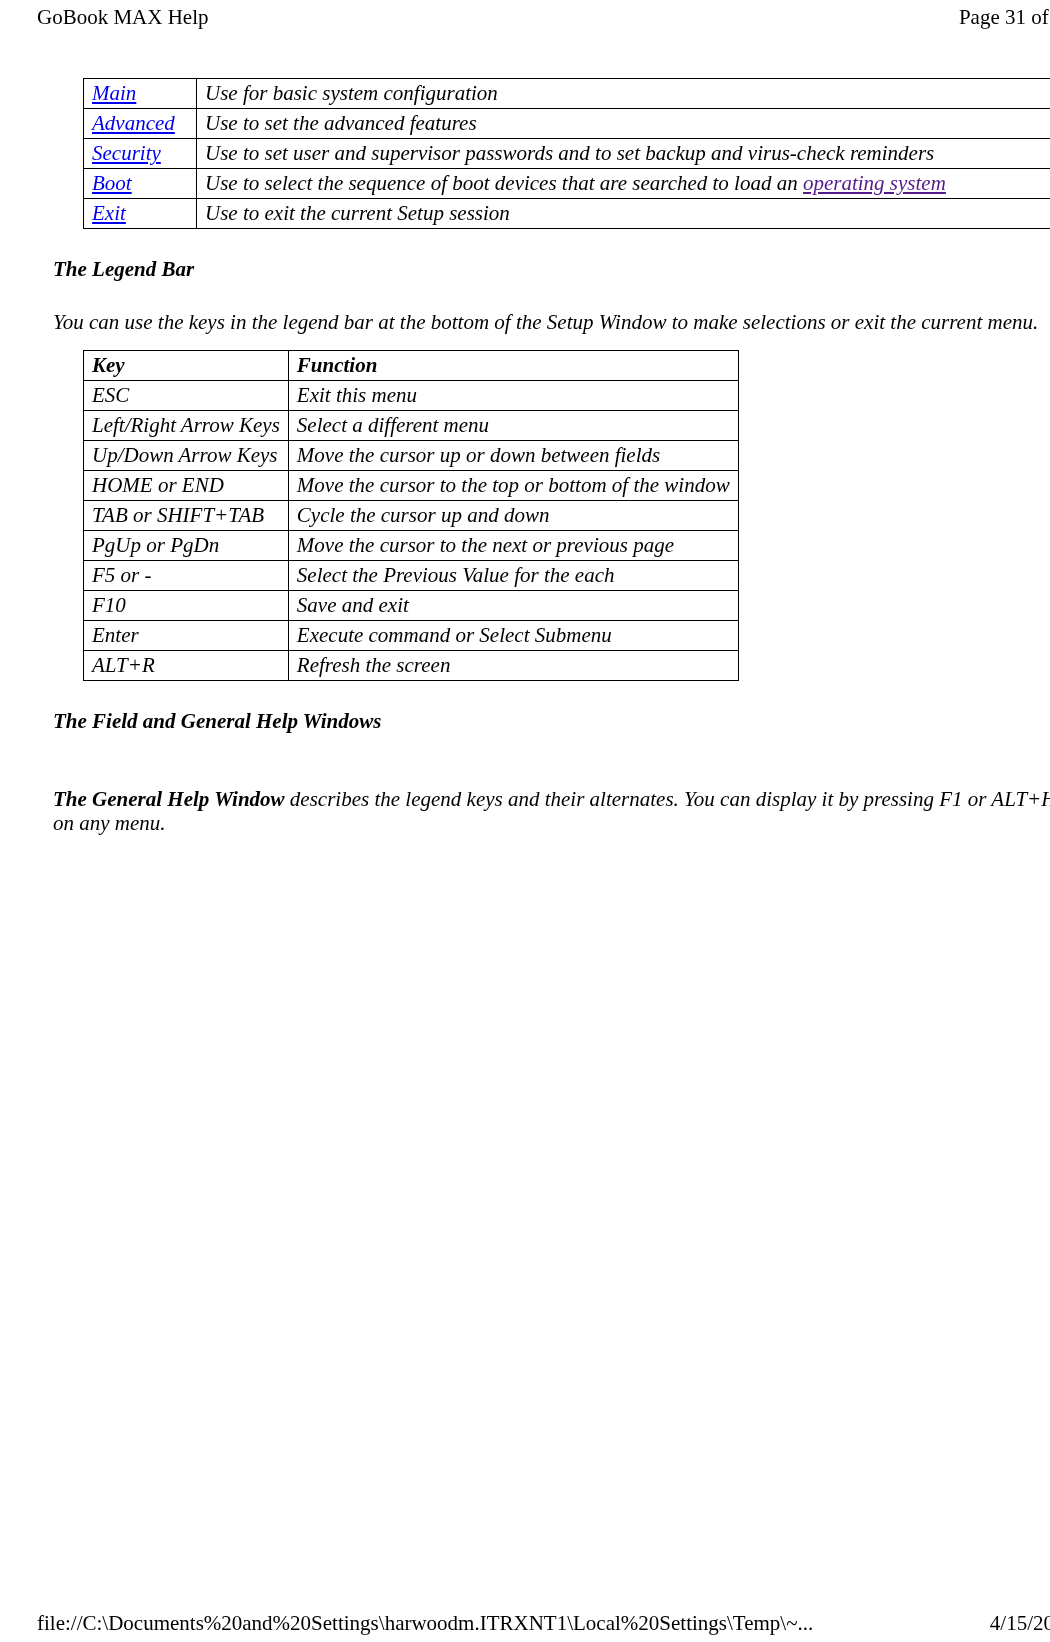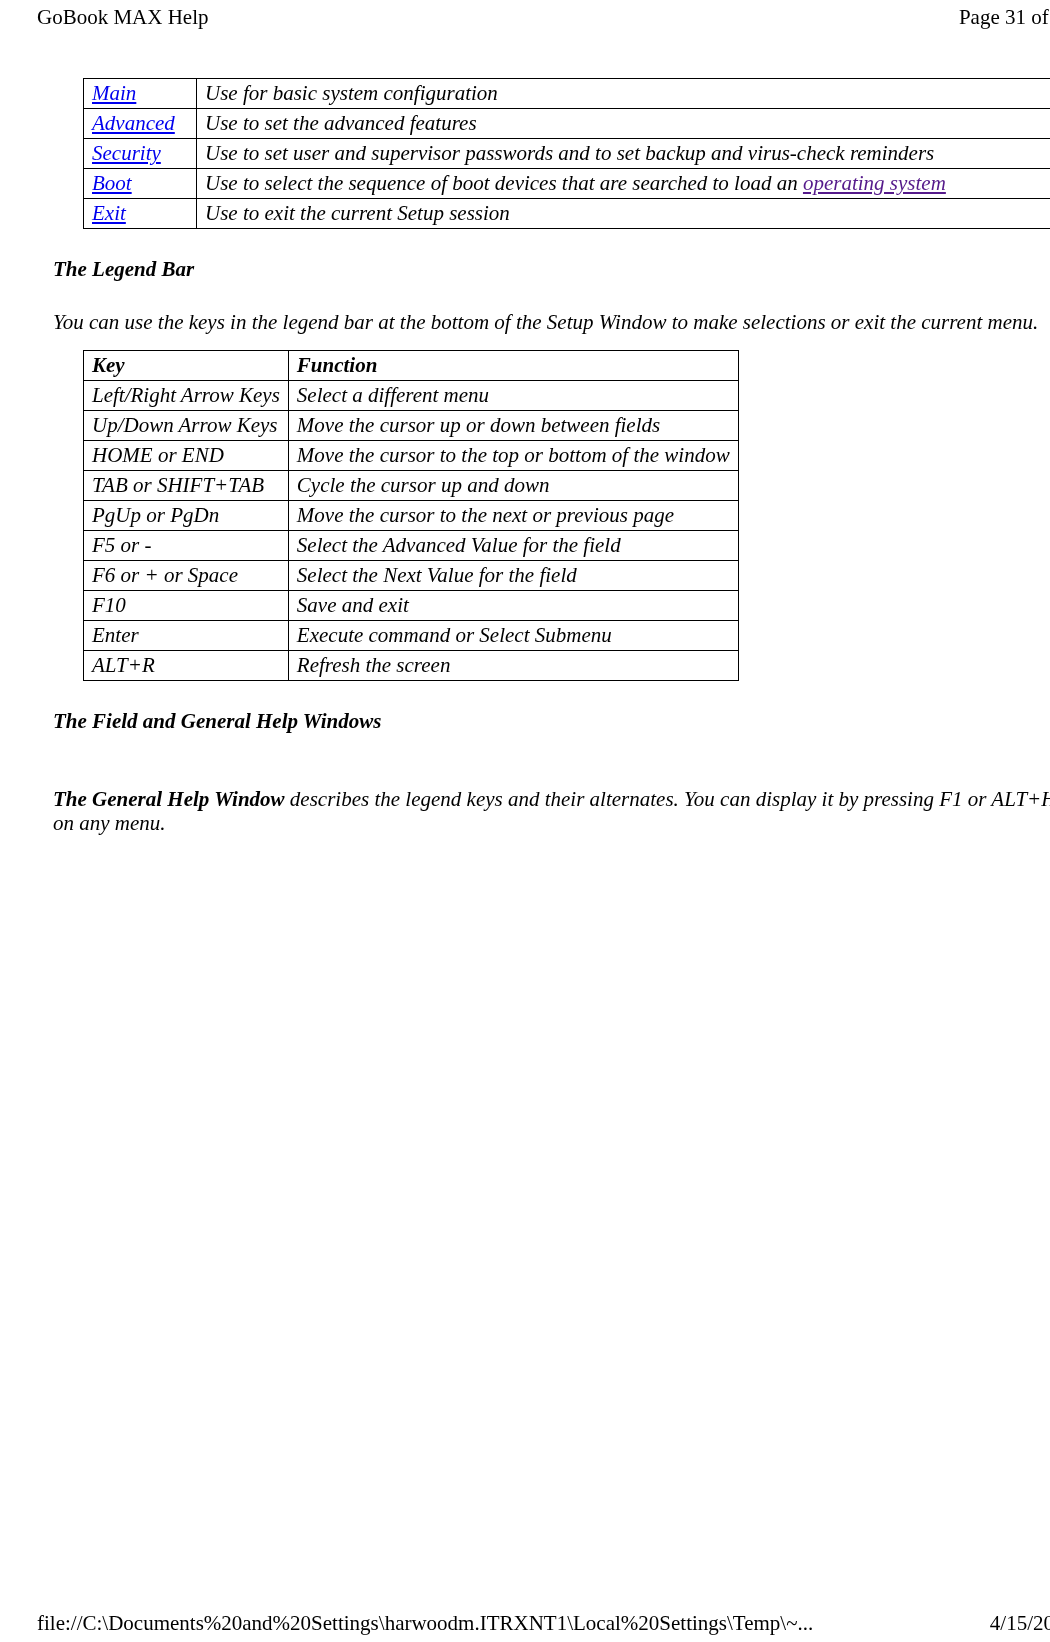--- a/index.html
+++ b/index.html
@@ -118,20 +118,24 @@
     <div class="section-heading">The Legend Bar</div>
     <div class="paragraph">You can use the keys in the legend bar at the bottom of the Setup Window to make selections or exit the current menu.</div>
 
     <table class="table2">
       <tbody>
           <tr>
         <th>Key</th>
         <th>Function</th>
       </tr>
       <tr>
+            <td>ESC</td>
+            <td>Exit this menu</td>
+          </tr>
+      <tr>
             <td>Left/Right Arrow Keys</td>
             <td>Select a different menu</td>
           </tr>
       <tr>
             <td>Up/Down Arrow Keys</td>
             <td>Move the cursor up or down between fields</td>
           </tr>
       <tr>
             <td>HOME or END</td>
             <td>Move the cursor to the top or bottom of the window</td>
@@ -139,25 +143,21 @@
       <tr>
             <td>TAB or SHIFT+TAB</td>
             <td>Cycle the cursor up and down</td>
           </tr>
       <tr>
             <td>PgUp or PgDn</td>
             <td>Move the cursor to the next or previous page</td>
           </tr>
       <tr>
             <td>F5 or -</td>
-            <td>Select the Advanced Value for the field</td>
-          </tr>
-      <tr>
-            <td>F6 or + or Space</td>
-            <td>Select the Next Value for the field</td>
+            <td>Select the Previous Value for the each</td>
           </tr>
       <tr>
             <td>F10</td>
             <td>Save and exit</td>
           </tr>
       <tr>
             <td>Enter</td>
             <td>Execute command or Select Submenu</td>
           </tr>
       <tr>

